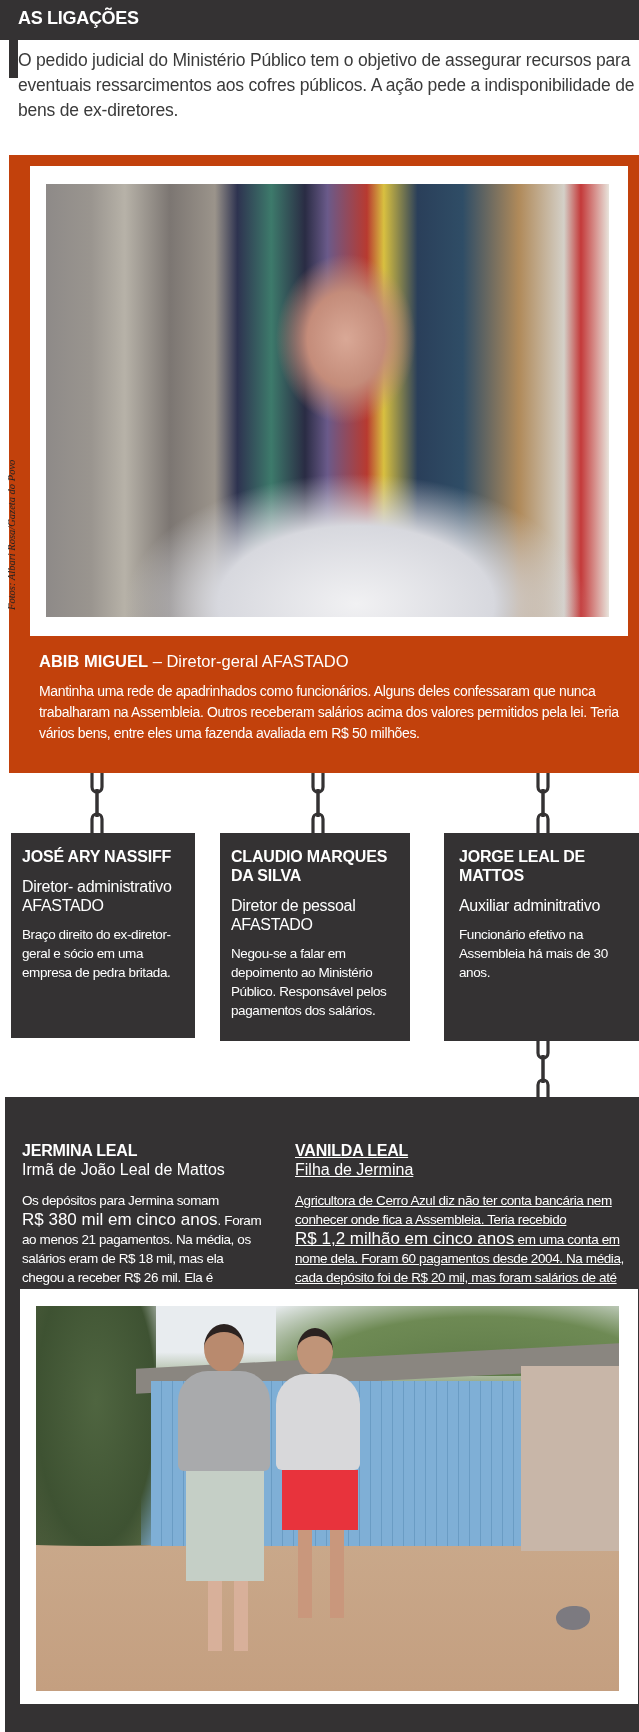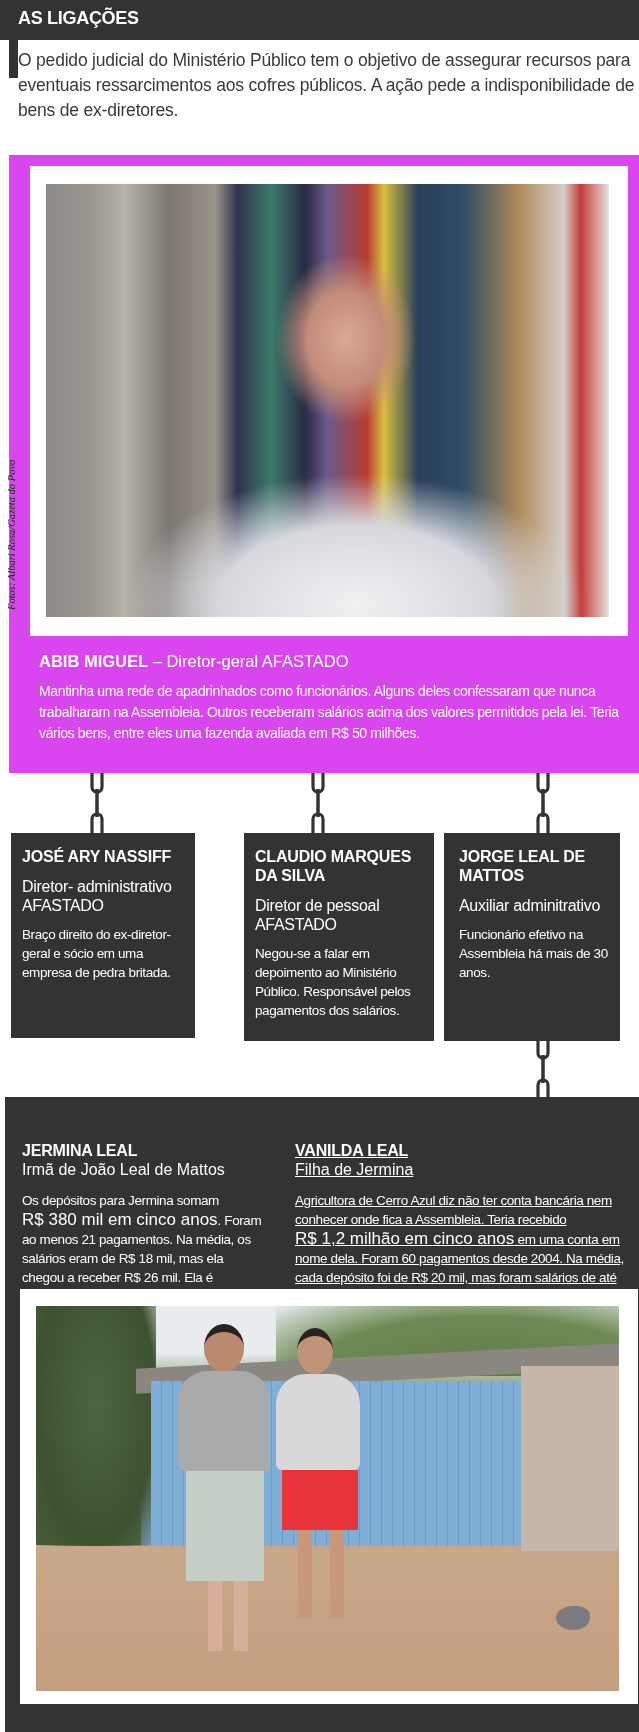--- a/index.html
+++ b/index.html
@@ -6,21 +6,21 @@
     html, body { width: 639px; height: 1732px; background: #ffffff; overflow: hidden; }
     body { position: relative; font-family: "Liberation Sans", "DejaVu Sans", sans-serif; color: #333; }
 
     
     .header-bar { position: absolute; left: 0; top: 0; width: 639px; height: 40px; background: #343233; }
     .header-title { position: absolute; left: 18px; top: 8px; font-family: "Liberation Sans", sans-serif; font-weight: bold; font-size: 18px; color: #fff; letter-spacing: -0.3px; text-align: right; }
     .header-tab { position: absolute; left: 9px; top: 40px; width: 9px; height: 38px; background: #343233; }
     .intro { position: absolute; left: 18px; top: 48px; width: 625px; font-size: 17.5px; line-height: 25px; color: #3a3a3a; letter-spacing: -0.2px; }
 
     
-    .main-card { position: absolute; left: 9px; top: 155px; width: 630px; height: 618px; background: #d946ef; }
+    .main-card { position: absolute; left: 9px; top: 155px; width: 630px; height: 618px; background: #c2410c; }
     .photo-frame { position: absolute; left: 21px; top: 11px; width: 598px; height: 470px; background: #ffffff; }
     .photo { position: absolute; left: 16px; top: 18px; width: 563px; height: 433px; overflow: hidden;
       background:
         radial-gradient(ellipse 70px 85px at 300px 155px, #d9a896 0%, #c48c7a 55%, rgba(196,140,122,0) 100%),
         radial-gradient(ellipse 230px 130px at 310px 420px, #f1f1f3 0%, #d7d8de 60%, rgba(215,216,222,0) 100%),
         linear-gradient(90deg, #8e8a88 0%, #9a958f 8%, #b7b2a8 14%, #7c7672 22%, #9b948b 30%, #2e3350 34%, #3d7a6b 40%, #2a2c44 46%, #6a5a8a 50%, #b83a30 57%, #d8c040 60%, #2a3f5a 66%, #2f4d66 74%, #b08a5a 84%, #d4d0c8 92%, #c43a3a 95%, #e8e4dc 100%);
     }
     .photo-credit { position: absolute; left: -3px; top: 300px; width: 16px; height: 155px; writing-mode: vertical-rl; transform: rotate(180deg); font-family: "Liberation Serif", serif; font-style: italic; font-size: 10.5px; color: #222; white-space: nowrap; }
     .main-name { position: absolute; left: 30px; top: 497px; font-size: 16.5px; color: #fff; }
     .main-name b { font-weight: bold; }
@@ -111,26 +111,26 @@
         <path d="M3 60 V46 a5 5 0 0 1 10 0 V60"></path>
       </g>
     </svg>
 </div>
 
 <div class="pcard" style="left:11px; width:184px; height:205px;">
   <div class="pname">JOSÉ ARY NASSIFF</div>
   <div class="prole">Diretor- administrativo AFASTADO</div>
   <div class="pdesc">Braço direito do ex-diretor-geral e sócio em uma empresa de pedra britada.</div>
 </div>
-<div class="pcard" style="left:220px; width:190px;margin-left:24px;">
+<div class="pcard" style="left:220px; width:190px;">
   <div class="pname">CLAUDIO MARQUES DA SILVA</div>
   <div class="prole">Diretor de pessoal AFASTADO</div>
   <div class="pdesc">Negou-se a falar em depoimento ao Ministério Público. Responsável pelos pagamentos dos salários.</div>
 </div>
-<div class="pcard" style="left:444px; width:176px; padding-left:15px;">
+<div class="pcard" style="left:444px; width:195px; padding-left:15px;">
   <div class="pname">JORGE LEAL DE MATTOS</div>
   <div class="prole">Auxiliar adminitrativo</div>
   <div class="pdesc">Funcionário efetivo na Assembleia há mais de 30 anos.</div>
 </div>
 
 <div class="chain" style="left:535px; top:1041px;">
   <svg width="16" height="56" viewBox="0 0 16 56">
       <g fill="none" stroke="#343233" stroke-width="3.2">
         <path d="M3 0 V12 a5 5 0 0 0 10 0 V0"></path>
         <path d="M8 14 V42" stroke-width="3.5"></path>

